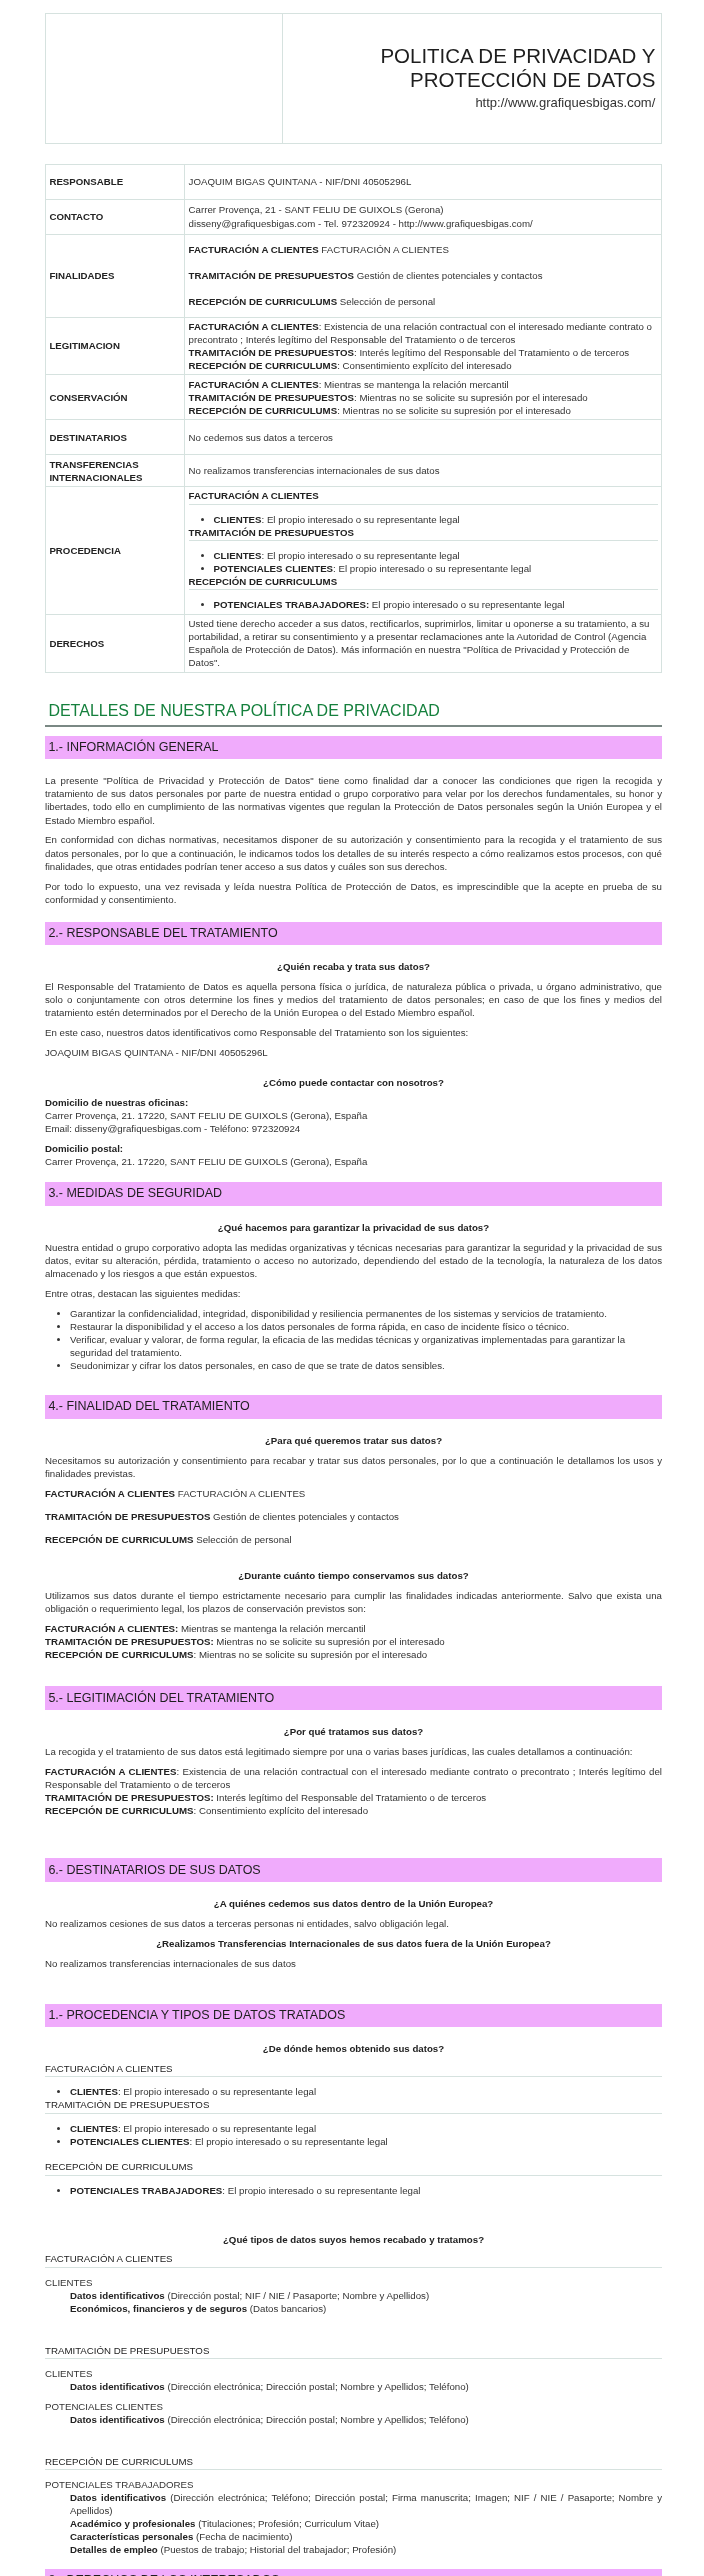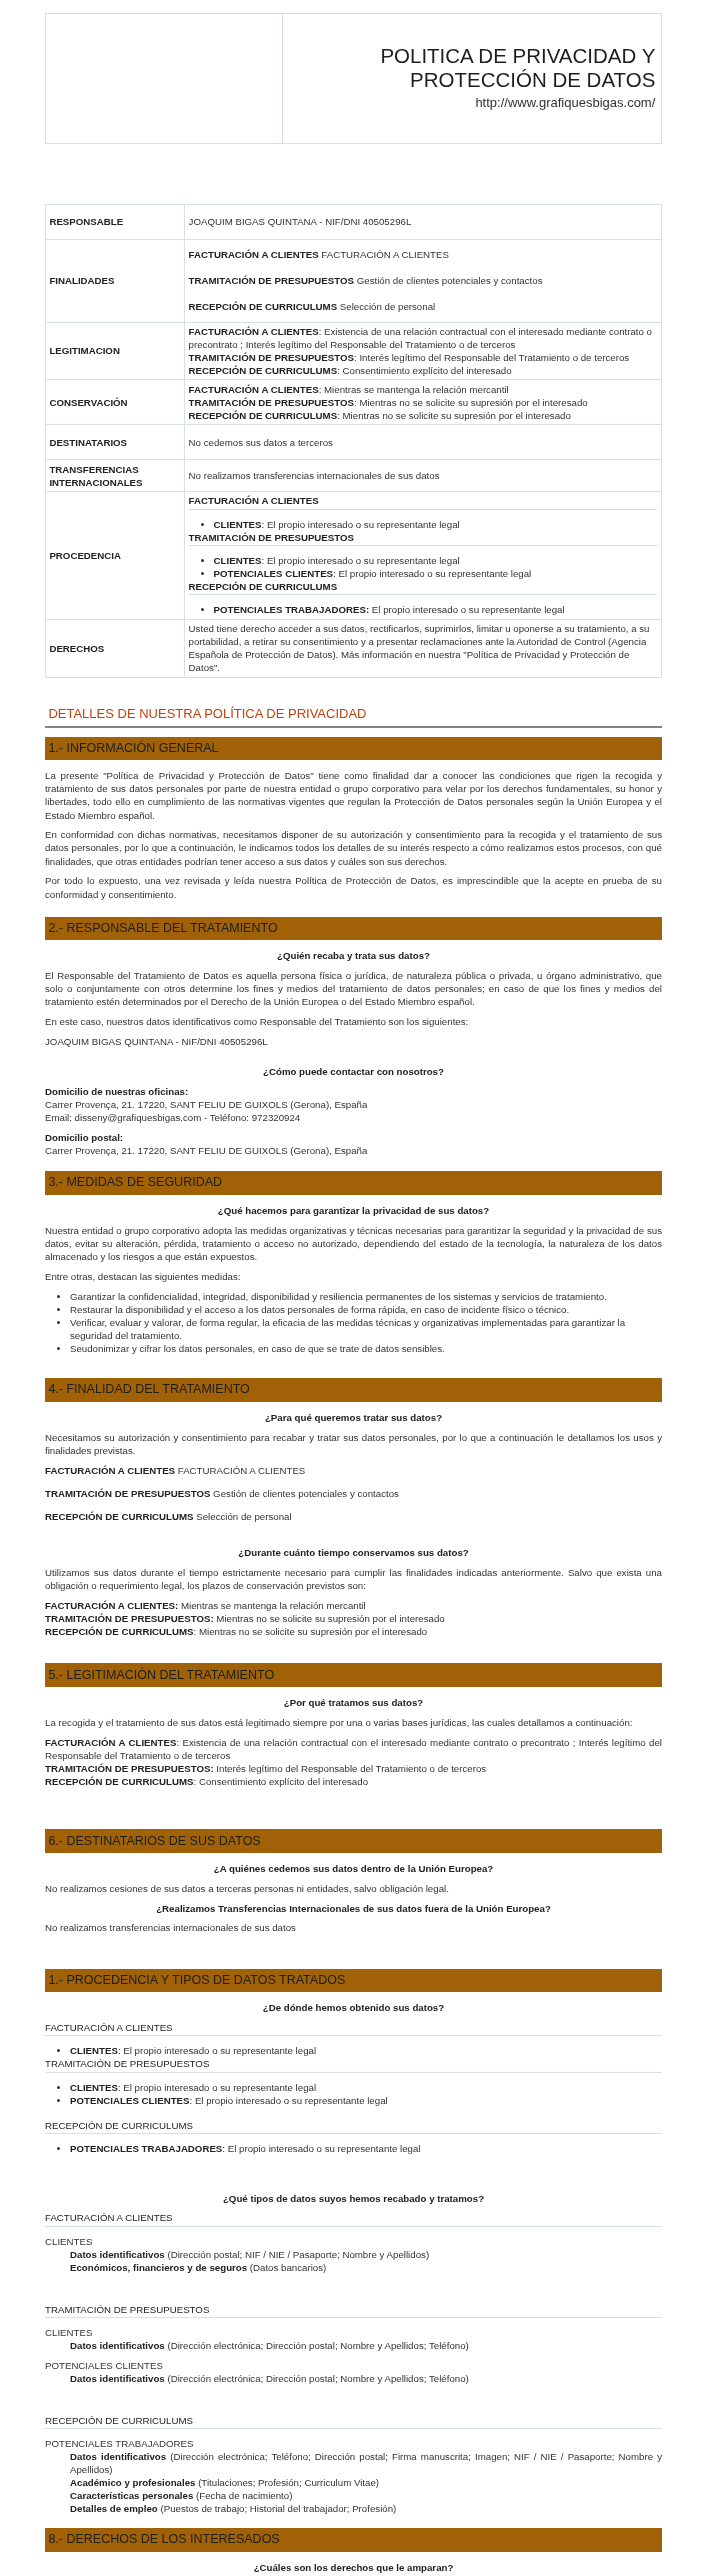--- a/index.html
+++ b/index.html
@@ -26,45 +26,45 @@
   .doc-title {
     font-size: 20.5px; line-height: 1.15; color: #1e1e1e; margin: 0;
     font-weight: normal; letter-spacing: 0px;
   }
   .doc-url { font-size: 13px; color: #333; margin-top: 3.4px; }
 
   
   .summary {
     width: 100%;
     border-collapse: collapse;
-    margin-top: 60px;
+    margin-top: 20px;
     border: 1.1px solid #d6e2df;
   }
   .summary td { border: 1.1px solid #d6e2df; padding: 2.3px 3.4px; vertical-align: middle; font-size: 9.7px; }
   .summary td.label { width: 22.6%; font-weight: bold; color: #222; }
   .summary td.val { text-align: left; }
   .summary .gap { display: block; height: 12.5px; }
   .summary .just { text-align: justify; }
   .proc-head { font-weight: bold; color: #222; border-bottom: 1.7px solid #d6e2df; padding-bottom: 1.1px; margin-bottom: 8px; }
   .summary ul, .doc ul { margin: 0; padding-left: 25px; }
   .summary li, .doc li { margin: 0; }
 
   
   .details-title {
     margin-top: 27px;
-    font-size: 13px; color: #c2410c; padding: 0 3.4px 3.4px 3.4px;
+    font-size: 16px; color: #15803d; padding: 0 3.4px 3.4px 3.4px;
     border-bottom: 2.3px solid #7a8884;
   }
   .sec-head {
-    background: #a16207;
+    background: #f0abfc;
     color: #1e1e1e;
     font-size: 12.5px;
     padding: 3.4px 3.4px;
     margin-top: 9px;
-    margin-bottom: 9px;
+    margin-bottom: 15px;
   }
   .doc p { margin: 0 0 6.8px 0; text-align: justify; }
   .q { font-weight: bold; color: #222; margin: 0 0 6.8px 0; text-align: center; }
   .sub-head { color: #222; border-bottom: 1.7px solid #d6e2df; padding-bottom: 1.1px; margin: 5.7px 0 8px 0; }
   .line { margin: 0; }
   .spacer-s { height: 10.2px; }
   .spacer-m { height: 23px; }
   .spacer-l { height: 36px; }
   .indent { padding-left: 25px; }
 </style>
@@ -86,20 +86,27 @@
       </td>
     </tr>
   </tbody>
     </table>
 
   <table class="summary">
     <tbody>
         <tr style="height:35px">
       <td class="label">RESPONSABLE</td>
       <td class="val">JOAQUIM BIGAS QUINTANA - NIF/DNI 40505296L</td>
+    </tr>
+    <tr style="height:35px">
+      <td class="label">CONTACTO</td>
+      <td class="val">
+        <div>Carrer Provença, 21 - SANT FELIU DE GUIXOLS (Gerona)</div>
+        <div>disseny@grafiquesbigas.com - Tel. 972320924 - http://www.grafiquesbigas.com/</div>
+      </td>
     </tr>
     <tr style="height:83px">
       <td class="label">FINALIDADES</td>
       <td class="val">
         <div><span class="b">FACTURACIÓN A CLIENTES</span><span> FACTURACIÓN A CLIENTES</span></div>
         <span class="gap"></span>
         <div><span class="b">TRAMITACIÓN DE PRESUPUESTOS</span><span> Gestión de clientes potenciales y contactos</span></div>
         <span class="gap"></span>
         <div><span class="b">RECEPCIÓN DE CURRICULUMS</span><span> Selección de personal</span></div>
       </td>

